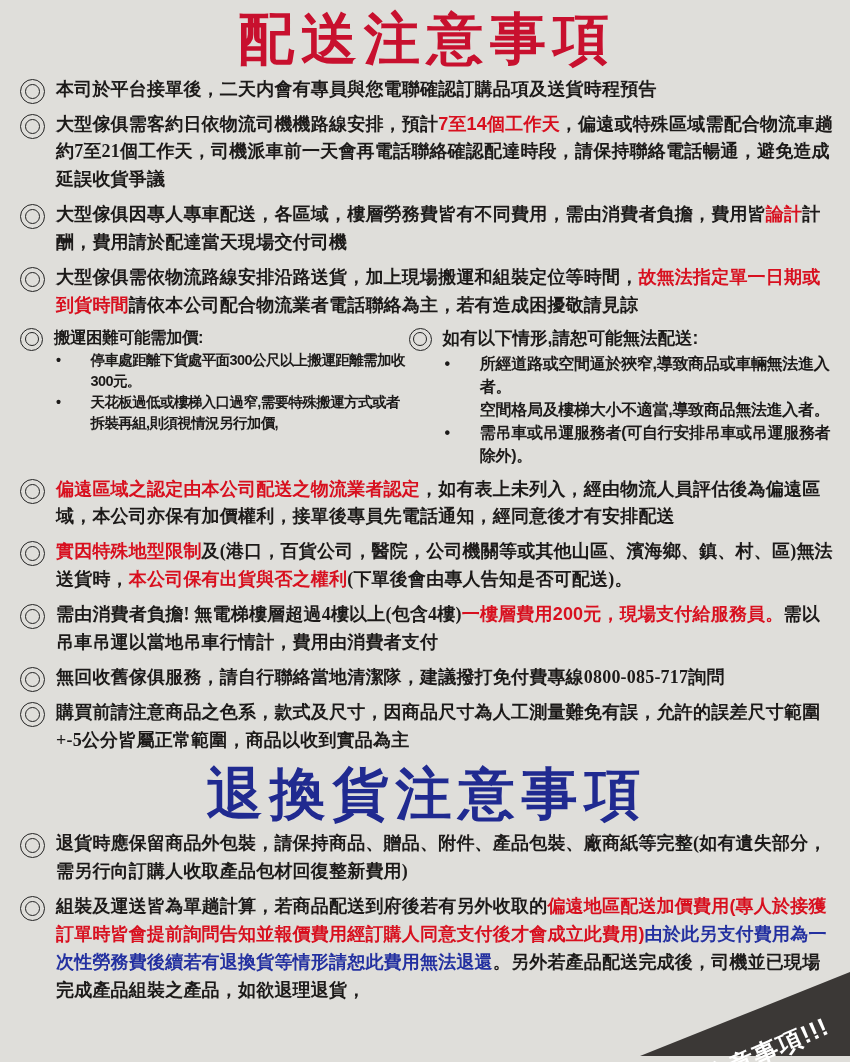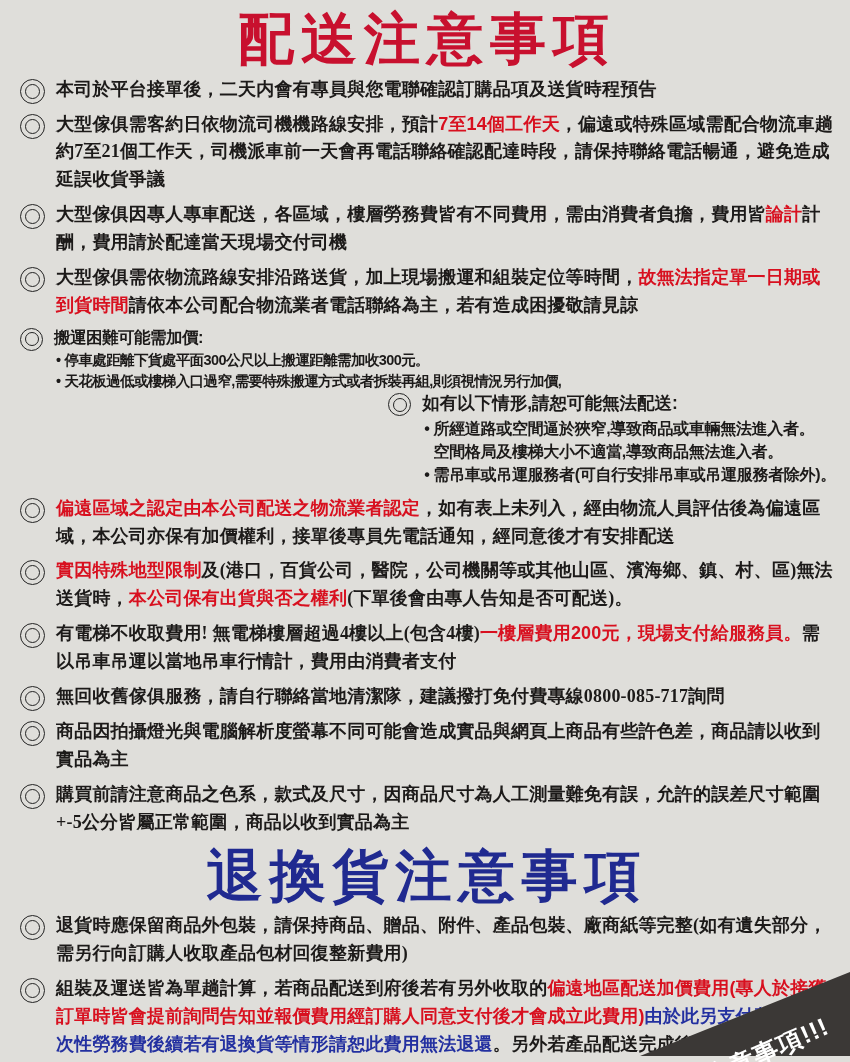--- a/index.html
+++ b/index.html
@@ -51,21 +51,20 @@
     font-weight:600;
     letter-spacing:0.2px;
   }
   .seg-black { color:var(--ink,#1c1a19);font-family:Liberation Serif, serif; }
   .seg-red   { color:var(--text-red,#d8101f); }
   .seg-blue  { color:var(--text-blue,#2330a0); }
 
   .two-col {
     display:flex;
     margin:2px 0 8px 0;
-    flex-direction:column;
   }
   .col { display:flex; align-items:flex-start; }
   .col-left  { flex:0 0 47.5%; }
   .col-right { flex:1 1 auto;justify-content:flex-end; }
   .col .ring-icon { width:23px; height:23px; margin-top:1px; }
   .col .ring-icon::after { width:12px; height:12px; }
   .col-heading {
     font-weight:700;
     line-height:1.3;
     margin-bottom:2px;
@@ -74,21 +73,21 @@
   .col-right .col-heading { font-size:17.5px; }
   .point {
     display:flex;
     align-items:flex-start;
     line-height:1.45;
     font-weight:600;
   }
   .col-left  .point { font-size:14.5px; letter-spacing:-0.6px; }
   .col-right .point { font-size:16px;   letter-spacing:-0.3px; }
   .dot { margin:0 4px 0 2px; }
-  .point-text { white-space:pre-line; }
+  .point-text { white-space:pre-line;margin-left:26px; }
 
   .corner-ribbon {
     position:absolute;
     right:0; bottom:6px;
     width:0; height:0;
     border-bottom:84px solid var(--ribbon,#3b3836);
     border-left:210px solid transparent;
   }
   .corner-ribbon-label {
     position:absolute;
@@ -168,29 +167,25 @@
       <div class="bullet">
         <span class="ring-icon"></span>
         <p class="bullet-text"><span class="seg-red">偏遠區域之認定由本公司配送之物流業者認定</span><span class="seg-black">，如有表上未列入，經由物流人員評估後為偏遠區域，本公司亦保有加價權利，接單後專員先電話通知，經同意後才有安排配送</span></p>
       </div>
       <div class="bullet">
         <span class="ring-icon"></span>
         <p class="bullet-text"><span class="seg-red">實因特殊地型限制</span><span class="seg-black">及(港口，百貨公司，醫院，公司機關等或其他山區、濱海鄉、鎮、村、區)無法送貨時，</span><span class="seg-red">本公司保有出貨與否之權利</span><span class="seg-black">(下單後會由專人告知是否可配送)。</span></p>
       </div>
       <div class="bullet">
         <span class="ring-icon"></span>
-        <p class="bullet-text"><span class="seg-black">有電梯不收取費用! 無電梯樓層超過4樓以上(包含4樓)</span><span class="seg-red">一樓層費用200元，現場支付給服務員。</span><span class="seg-black">需以吊車吊運以當地吊車行情計，費用由消費者支付</span></p>
+        <p class="bullet-text"><span class="seg-black">需由消費者負擔! 無電梯樓層超過4樓以上(包含4樓)</span><span class="seg-red">一樓層費用200元，現場支付給服務員。</span><span class="seg-black">需以吊車吊運以當地吊車行情計，費用由消費者支付</span></p>
       </div>
       <div class="bullet">
         <span class="ring-icon"></span>
         <p class="bullet-text"><span class="seg-black">無回收舊傢俱服務，請自行聯絡當地清潔隊，建議撥打免付費專線0800-085-717詢問</span></p>
-      </div>
-      <div class="bullet">
-        <span class="ring-icon"></span>
-        <p class="bullet-text"><span class="seg-black">商品因拍攝燈光與電腦解析度螢幕不同可能會造成實品與網頁上商品有些許色差，商品請以收到實品為主</span></p>
       </div>
       <div class="bullet">
         <span class="ring-icon"></span>
         <p class="bullet-text"><span class="seg-black">購買前請注意商品之色系，款式及尺寸，因商品尺寸為人工測量難免有誤，允許的誤差尺寸範圍+-5公分皆屬正常範圍，商品以收到實品為主</span></p>
       </div>
     </div>
 
   <h1 class="main-title blue">退換貨注意事項</h1>
 
   <div>

